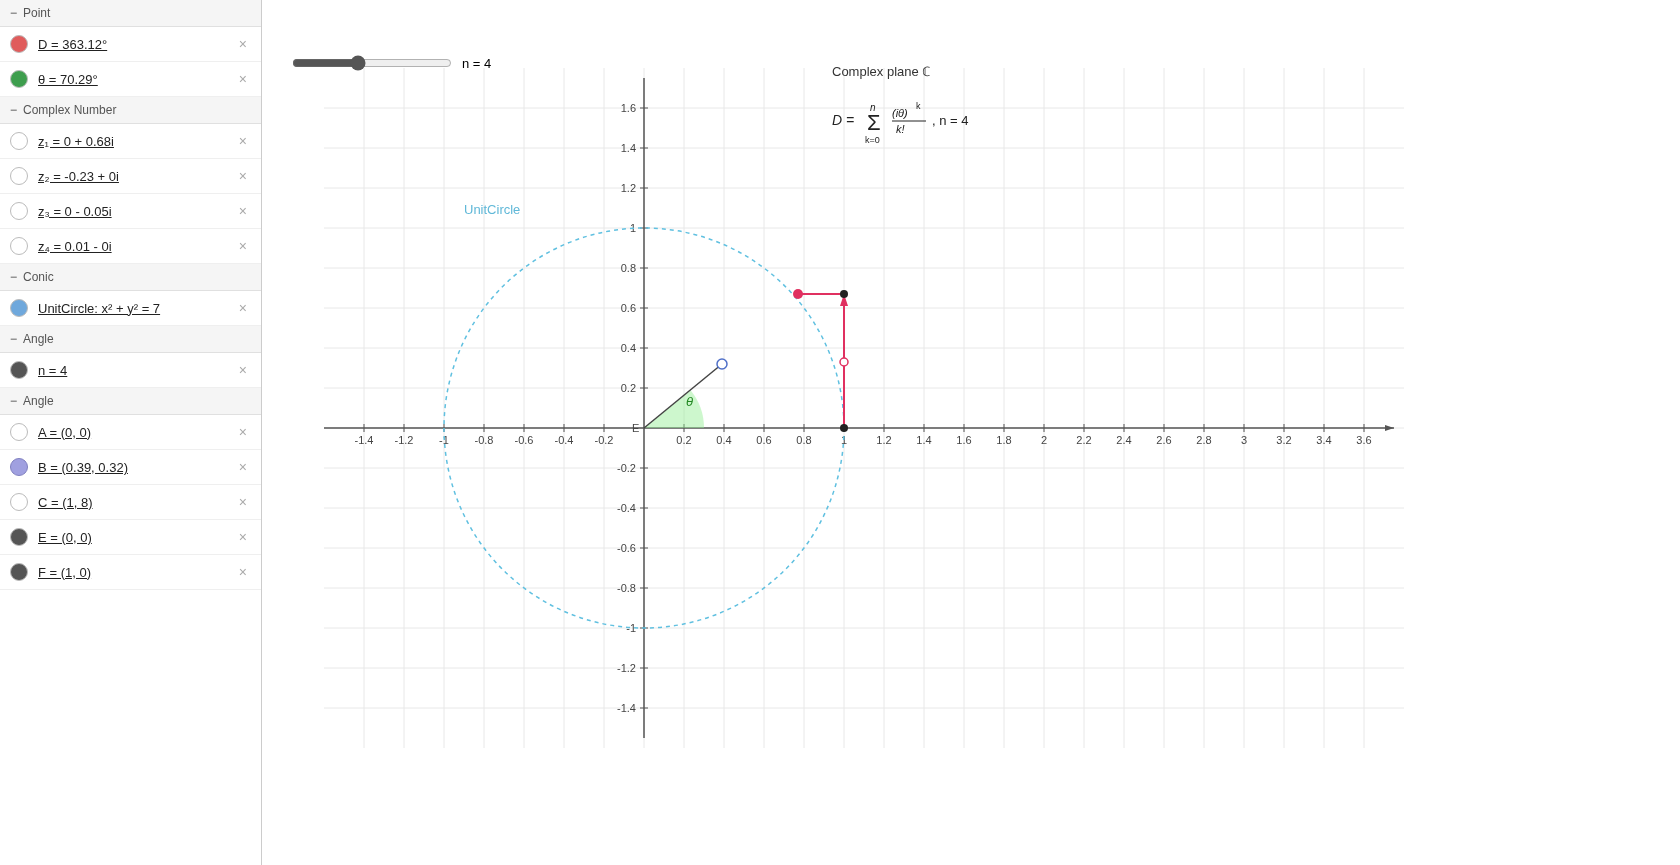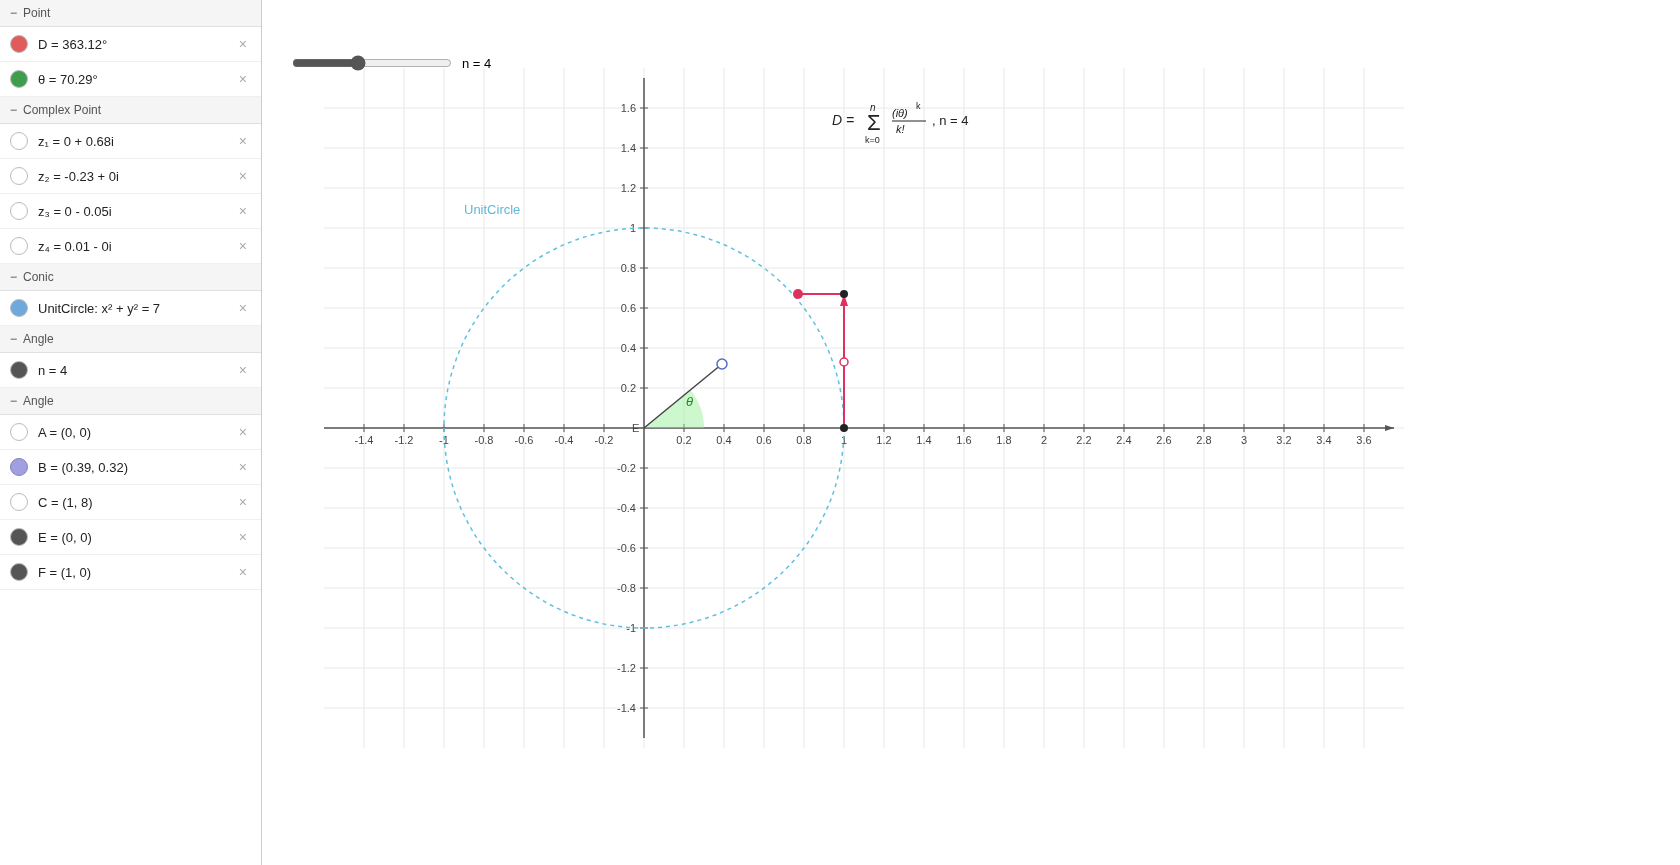--- a/index.html
+++ b/index.html
@@ -43,20 +43,21 @@
       height: 18px;
       border-radius: 50%;
       margin-right: 10px;
       flex-shrink: 0;
       border: 1.5px solid #bbb;
     }
     .list-item .label {
       flex: 1;
       font-size: 13px;
       color: #222;
+      text-decoration: underline;
     }
     .list-item .close-btn {
       color: #aaa;
       cursor: pointer;
       font-size: 14px;
       padding: 2px 4px;
     }
 
     .color-red { background: #e05c5c; border-color: #c04040; }
     .color-green { background: #3e9e4e; border-color: #2a7a3a; }
@@ -128,21 +129,21 @@
     <span class="close-btn">×</span>
   </div>
   <div class="list-item">
     <div class="icon-circle color-green"></div>
     <span class="label">θ = 70.29°</span>
     <span class="close-btn">×</span>
   </div>
 
   <div class="section-header">
     <span class="dash">−</span>
-    <span>Complex Point</span>
+    <span>Complex Number</span>
   </div>
   <div class="list-item">
     <div class="icon-circle"></div>
     <span class="label">z₁ = 0 + 0.68i</span>
     <span class="close-btn">×</span>
   </div>
   <div class="list-item">
     <div class="icon-circle"></div>
     <span class="label">z₂ = -0.23 + 0i</span>
     <span class="close-btn">×</span>
@@ -375,20 +376,23 @@
         <circle cx="582" cy="428" r="4" fill="#222"></circle>
         <circle cx="582" cy="362" r="4" fill="white" stroke="#e03060" stroke-width="1.5"></circle>
       </g>
     <g id="labels-group">
         <text x="202" y="214" font-size="13" fill="#60b8d8">UnitCircle</text>
         <text x="424" y="406" font-size="13" fill="#228822" font-style="italic">θ</text>
         <text x="370" y="432" font-size="11" fill="#444">E</text>
       </g>
   </svg>
 
+  <div id="complex-plane-label" style="position:absolute;top:62px;left:570px;font-size:13px;color:#333;">
+    Complex plane ℂ
+  </div>
 
   <div id="formula-area" style="position:absolute;top:95px;left:570px;font-size:14px;color:#222;">
     <svg width="260" height="55" viewBox="0 0 260 55">
 
       <text x="0" y="30" font-style="italic" font-size="14" fill="#222">D =</text>
 
       <text x="35" y="35" font-size="22" fill="#222">Σ</text>
 
       <text x="33" y="48" font-size="9" fill="#222">k=0</text>
 

